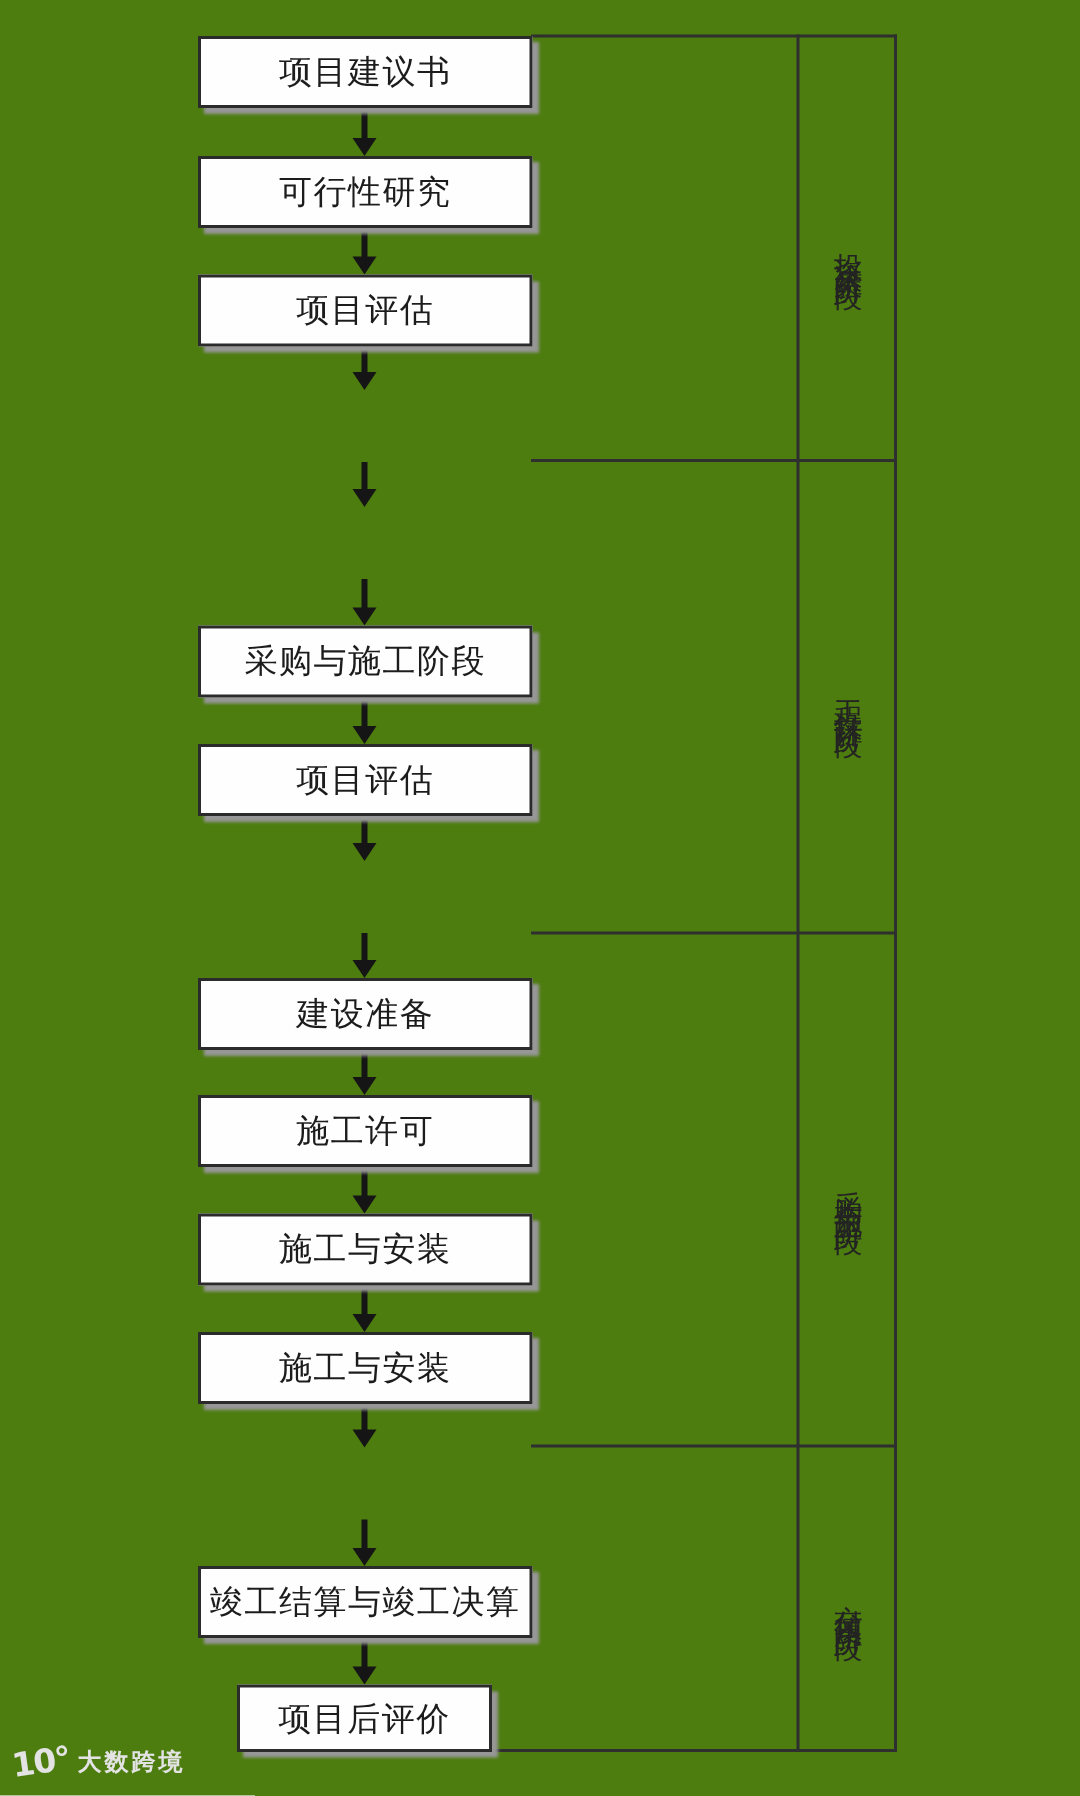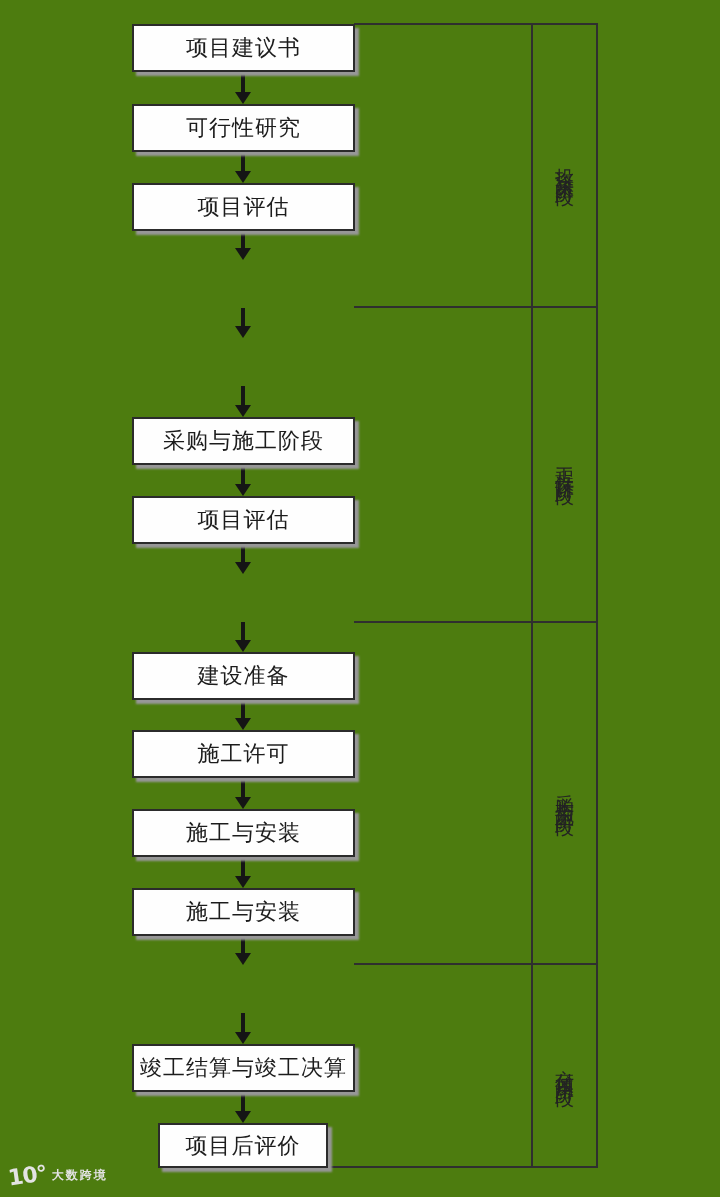--- a/index.html
+++ b/index.html
@@ -57,21 +57,21 @@
     color:#e3e3e3;z-index:4;user-select:none;
   }
   .watermark .wicon{
     font-family:"DejaVu Sans",sans-serif;
     font-size:22px;font-weight:bold;
     transform:rotate(-8deg);
     letter-spacing:-1px;
   }
   .watermark .wtext{
     font-family:"DejaVu Sans",sans-serif;
-    font-size:12px;font-weight:bold;
+    font-size:16px;font-weight:bold;
     letter-spacing:2px;
   }
 </style>
 </head>
 <body>
 
 <div class="canvas">
 
   <div class="fbox" style="top:24px">项目建议书</div>
   <div class="fbox" style="top:104px">可行性研究</div>

